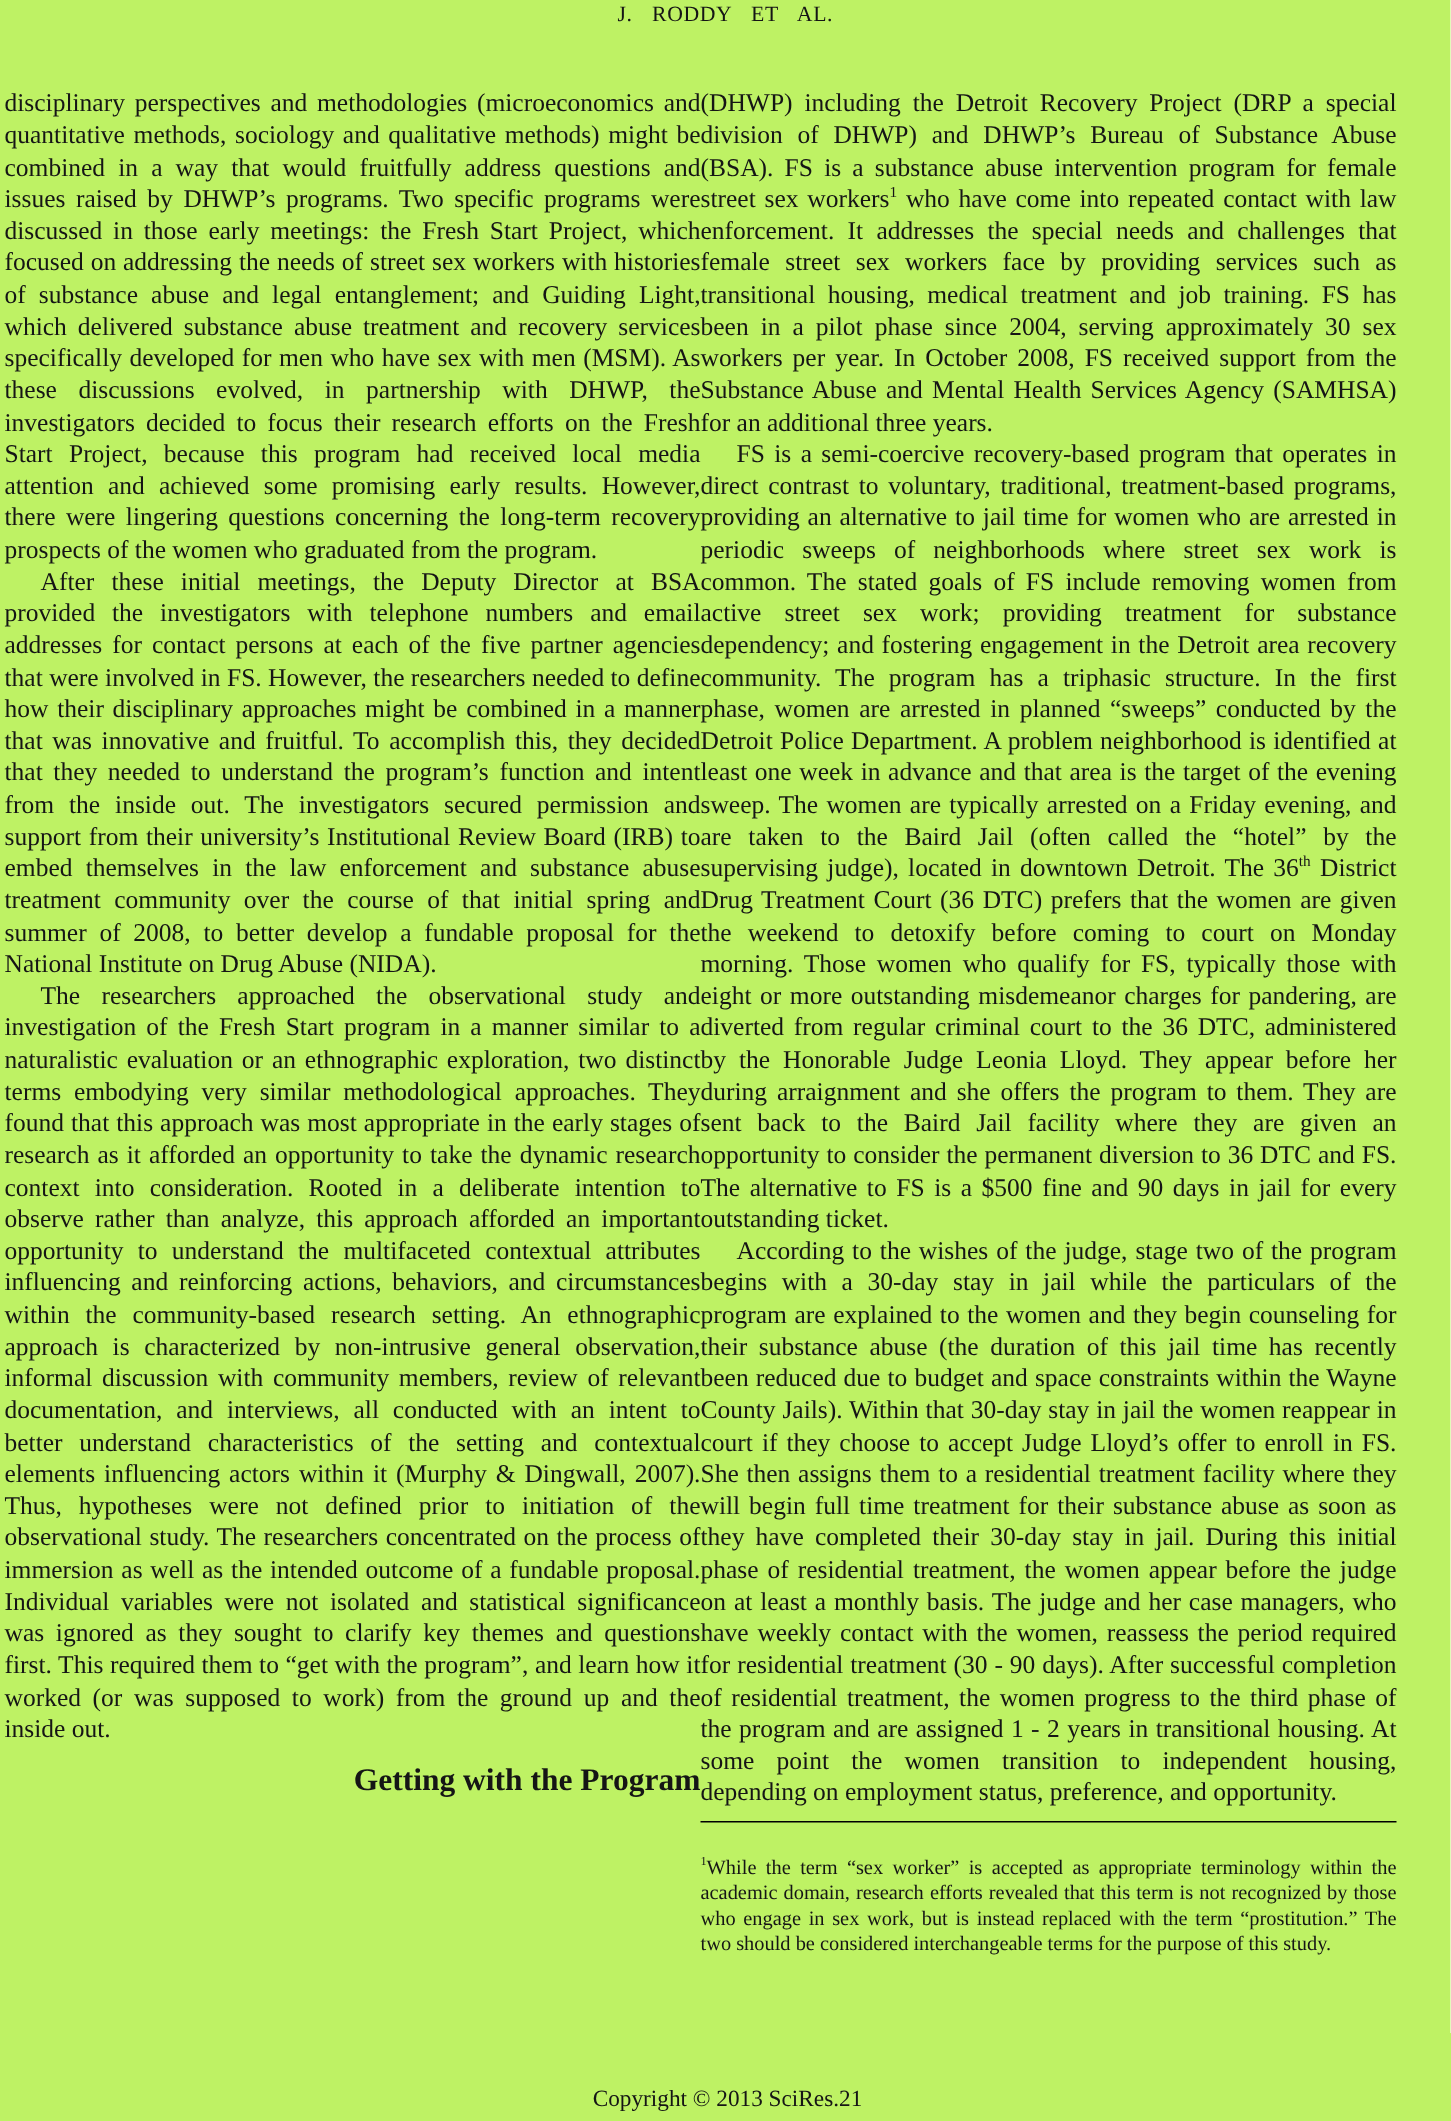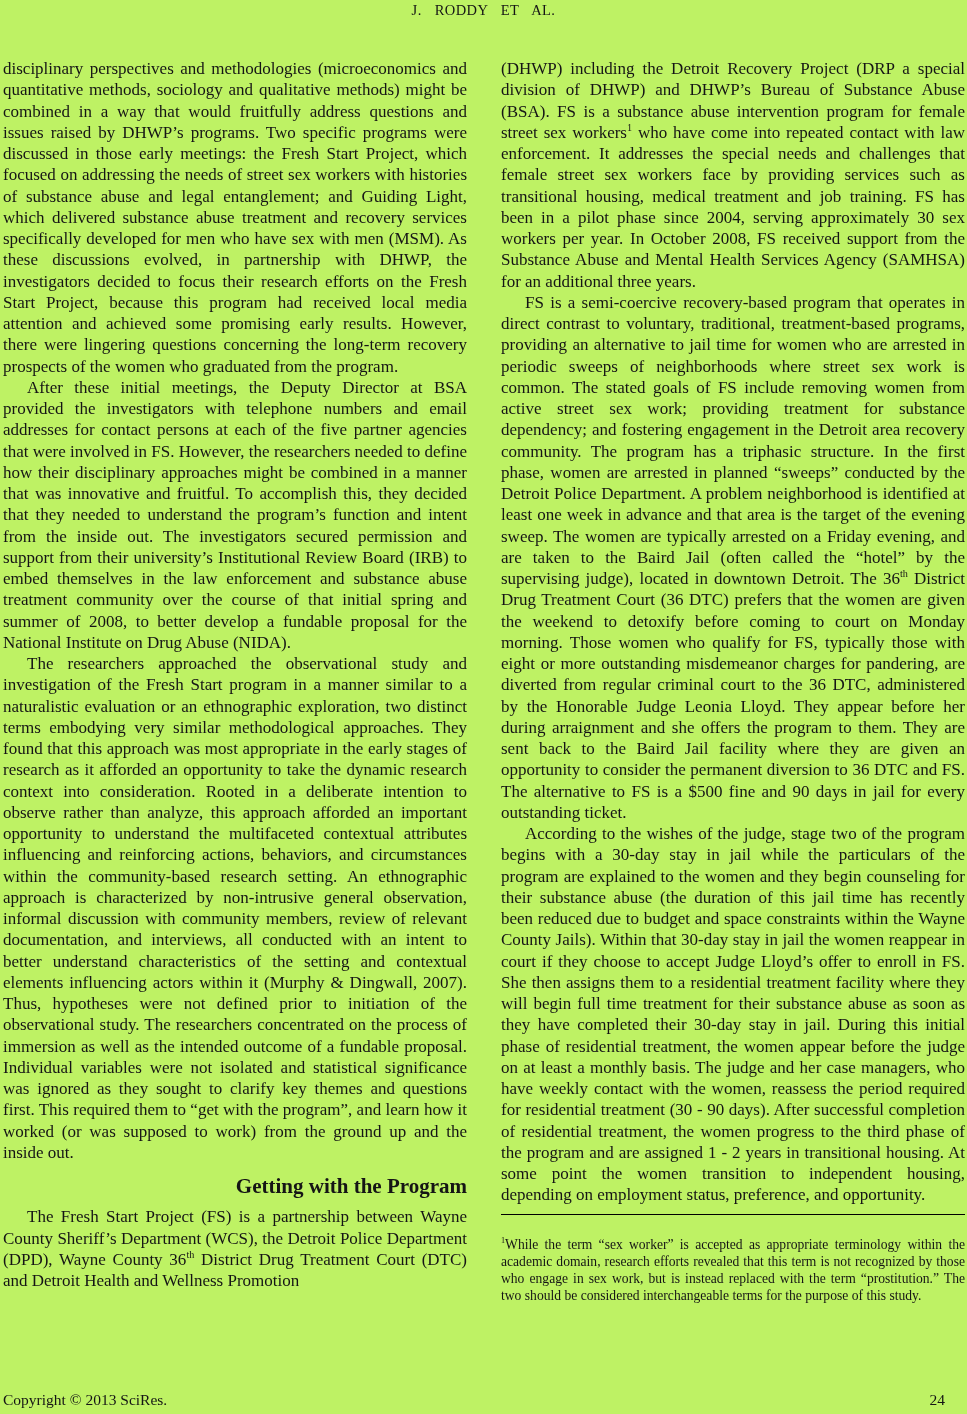--- a/index.html
+++ b/index.html
@@ -21,21 +21,20 @@
     font-size: 14.5px;
     letter-spacing: 0.4px;
     word-spacing: 9px;
   }
   .columns {
     position: absolute;
     top: 58px;
     left: 3px;
     right: 3px;
     display: flex;
-    gap: 34px;
   }
   .col {
     width: 464px;
     flex: 0 0 464px;
     text-align: justify;
     font-size: 17px;
     line-height: 21.25px;
   }
   .col p { margin: 0; }
   .col p.indent { text-indent: 24px; }
@@ -60,50 +59,49 @@
     margin: 0;
     padding-top: 21px;
     font-size: 13.6px;
     line-height: 17px;
     text-align: justify;
   }
   .footer {
     position: absolute;
     bottom: 5px;
     left: 3px;
-    right: 22px;
+    right: 0;
     display: flex;
-    justify-content: space-between;
+    justify-content: center;
     font-size: 15.5px;
   }
 </style>
 </head>
 <body>
 
 <div class="page">
 
   <div class="running-head">J. RODDY ET AL.</div>
 
   <div class="columns">
     <div class="col">
         <p class="">disciplinary perspectives and methodologies (microeconomics and quantitative methods, sociology and qualitative methods) might be combined in a way that would fruitfully address questions and issues raised by DHWP’s programs. Two specific programs were discussed in those early meetings: the Fresh Start Project, which focused on addressing the needs of street sex workers with histories of substance abuse and legal entanglement; and Guiding Light, which delivered substance abuse treatment and recovery services specifically developed for men who have sex with men (MSM). As these discussions evolved, in partnership with DHWP, the investigators decided to focus their research efforts on the Fresh Start Project, because this program had received local media attention and achieved some promising early results. However, there were lingering questions concerning the long-term recovery prospects of the women who graduated from the program.</p>
         <p class="indent">After these initial meetings, the Deputy Director at BSA provided the investigators with telephone numbers and email addresses for contact persons at each of the five partner agencies that were involved in FS. However, the researchers needed to define how their disciplinary approaches might be combined in a manner that was innovative and fruitful. To accomplish this, they decided that they needed to understand the program’s function and intent from the inside out. The investigators secured permission and support from their university’s Institutional Review Board (IRB) to embed themselves in the law enforcement and substance abuse treatment community over the course of that initial spring and summer of 2008, to better develop a fundable proposal for the National Institute on Drug Abuse (NIDA).</p>
         <p class="indent">The researchers approached the observational study and investigation of the Fresh Start program in a manner similar to a naturalistic evaluation or an ethnographic exploration, two distinct terms embodying very similar methodological approaches. They found that this approach was most appropriate in the early stages of research as it afforded an opportunity to take the dynamic research context into consideration. Rooted in a deliberate intention to observe rather than analyze, this approach afforded an important opportunity to understand the multifaceted contextual attributes influencing and reinforcing actions, behaviors, and circumstances within the community-based research setting. An ethnographic approach is characterized by non-intrusive general observation, informal discussion with community members, review of relevant documentation, and interviews, all conducted with an intent to better understand characteristics of the setting and contextual elements influencing actors within it (Murphy &amp; Dingwall, 2007). Thus, hypotheses were not defined prior to initiation of the observational study. The researchers concentrated on the process of immersion as well as the intended outcome of a fundable proposal. Individual variables were not isolated and statistical significance was ignored as they sought to clarify key themes and questions first. This required them to “get with the program”, and learn how it worked (or was supposed to work) from the ground up and the inside out.</p>
         <h2 class="section-heading">Getting with the Program</h2>
-        <p class="indent">The Fresh Start Project (FS) is a partnership between Wayne County Sheriff’s Department (WCS), the Detroit Police Department (DPD), Wayne County 36<sup class="fn-mark">th</sup> District Drug Treatment Court (DTC) and Detroit Health and Wellness Promotion</p>
       </div>
     <div class="col">
     <p class="">(DHWP) including the Detroit Recovery Project (DRP a special division of DHWP) and DHWP’s Bureau of Substance Abuse (BSA). FS is a substance abuse intervention program for female street sex workers<sup class="fn-mark">1</sup> who have come into repeated contact with law enforcement. It addresses the special needs and challenges that female street sex workers face by providing services such as transitional housing, medical treatment and job training. FS has been in a pilot phase since 2004, serving approximately 30 sex workers per year. In October 2008, FS received support from the Substance Abuse and Mental Health Services Agency (SAMHSA) for an additional three years.</p>
         <p class="indent">FS is a semi-coercive recovery-based program that operates in direct contrast to voluntary, traditional, treatment-based programs, providing an alternative to jail time for women who are arrested in periodic sweeps of neighborhoods where street sex work is common. The stated goals of FS include removing women from active street sex work; providing treatment for substance dependency; and fostering engagement in the Detroit area recovery community. The program has a triphasic structure. In the first phase, women are arrested in planned “sweeps” conducted by the Detroit Police Department. A problem neighborhood is identified at least one week in advance and that area is the target of the evening sweep. The women are typically arrested on a Friday evening, and are taken to the Baird Jail (often called the “hotel” by the supervising judge), located in downtown Detroit. The 36<sup class="fn-mark">th</sup> District Drug Treatment Court (36 DTC) prefers that the women are given the weekend to detoxify before coming to court on Monday morning. Those women who qualify for FS, typically those with eight or more outstanding misdemeanor charges for pandering, are diverted from regular criminal court to the 36 DTC, administered by the Honorable Judge Leonia Lloyd. They appear before her during arraignment and she offers the program to them. They are sent back to the Baird Jail facility where they are given an opportunity to consider the permanent diversion to 36 DTC and FS. The alternative to FS is a $500 fine and 90 days in jail for every outstanding ticket.</p>
         <p class="indent">According to the wishes of the judge, stage two of the program begins with a 30-day stay in jail while the particulars of the program are explained to the women and they begin counseling for their substance abuse (the duration of this jail time has recently been reduced due to budget and space constraints within the Wayne County Jails). Within that 30-day stay in jail the women reappear in court if they choose to accept Judge Lloyd’s offer to enroll in FS. She then assigns them to a residential treatment facility where they will begin full time treatment for their substance abuse as soon as they have completed their 30-day stay in jail. During this initial phase of residential treatment, the women appear before the judge on at least a monthly basis. The judge and her case managers, who have weekly contact with the women, reassess the period required for residential treatment (30 - 90 days). After successful completion of residential treatment, the women progress to the third phase of the program and are assigned 1 - 2 years in transitional housing. At some point the women transition to independent housing, depending on employment status, preference, and opportunity.</p>
         <div class="footnote-block">
           <div class="fn-rule"></div>
           <p class="footnote"><sup class="fn-mark">1</sup>While the term “sex worker” is accepted as appropriate terminology within the academic domain, research efforts revealed that this term is not recognized by those who engage in sex work, but is instead replaced with the term “prostitution.” The two should be considered interchangeable terms for the purpose of this study.</p>
         </div>
       </div>
   </div>
 
   <div class="footer">
     <span>Copyright © 2013 SciRes.</span>
-    <span>24</span>
+    <span>21</span>
   </div>
 
 </div>
 
 </body></html>

